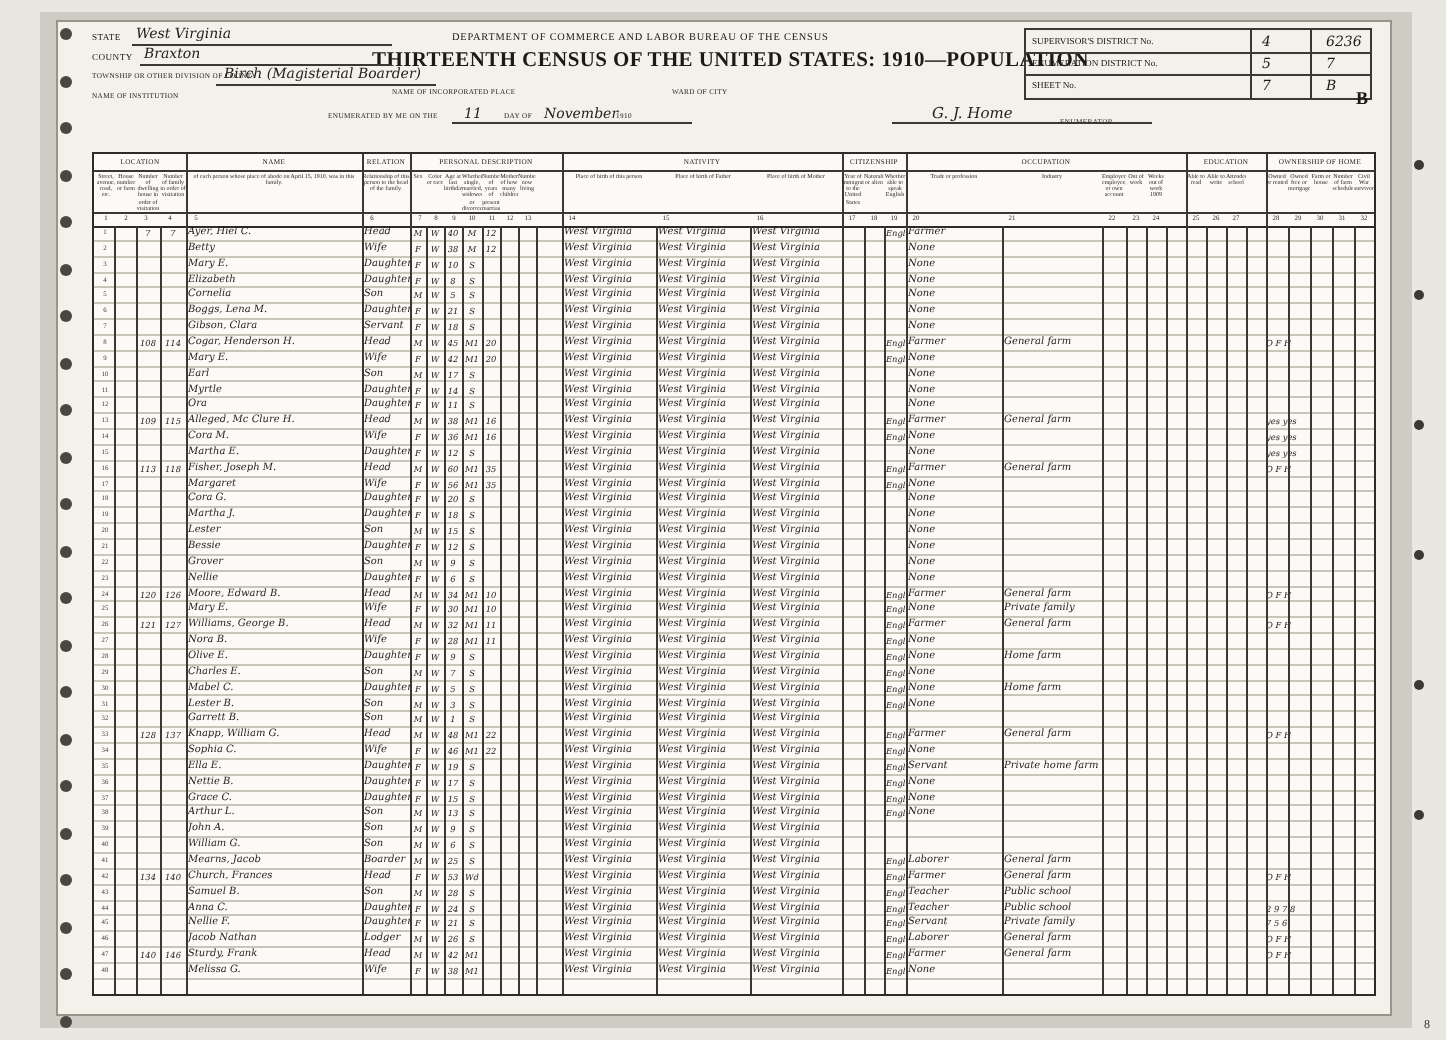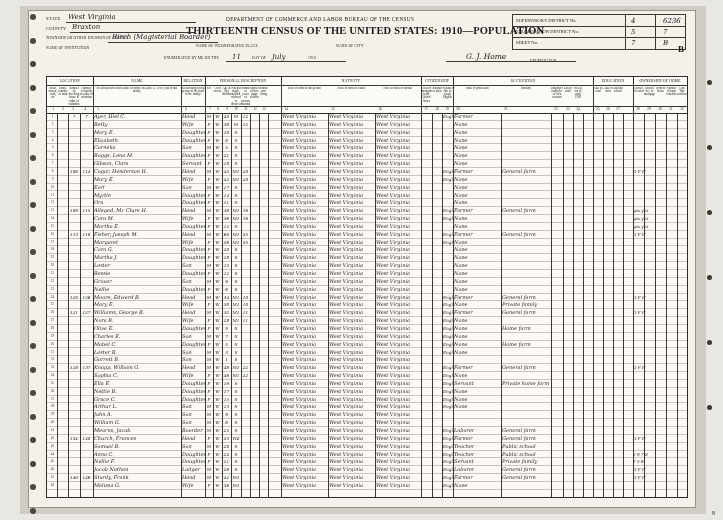--- a/index.html
+++ b/index.html
@@ -110,21 +110,21 @@
     <div class="val" style="left:66px;top:19px;">Birch (Magisterial Boarder)</div>
     <div class="rule" style="left:62px;top:28px;width:110px;"></div>
 
     <div class="lbl" style="left:0;top:32px;font-size:3.6px;">NAME OF INSTITUTION</div>
     <div class="lbl" style="left:150px;top:30px;font-size:3.6px;">NAME OF INCORPORATED PLACE</div>
     <div class="lbl" style="left:290px;top:30px;font-size:3.6px;">WARD OF CITY</div>
 
     <div class="lbl" style="left:118px;top:42px;font-size:3.6px;">ENUMERATED BY ME ON THE</div>
     <div class="val" style="left:186px;top:39px;">11</div>
     <div class="lbl" style="left:206px;top:42px;font-size:3.6px;">DAY OF</div>
-    <div class="val" style="left:226px;top:39px;">July</div>
+    <div class="val" style="left:226px;top:39px;">November</div>
     <div class="lbl" style="left:262px;top:42px;font-size:3.6px;">1910</div>
     <div class="val" style="left:420px;top:38px;font-size:7.5px;">G. J. Home</div>
     <div class="lbl" style="left:484px;top:45px;font-size:3.6px;">ENUMERATOR</div>
     <div class="rule" style="left:180px;top:47px;width:120px;"></div>
     <div class="rule" style="left:400px;top:47px;width:130px;"></div>
 
     <div class="boxtop">
       <div class="c2"></div>
       <div class="c3"></div>
       <div class="r" style="top:0;">

